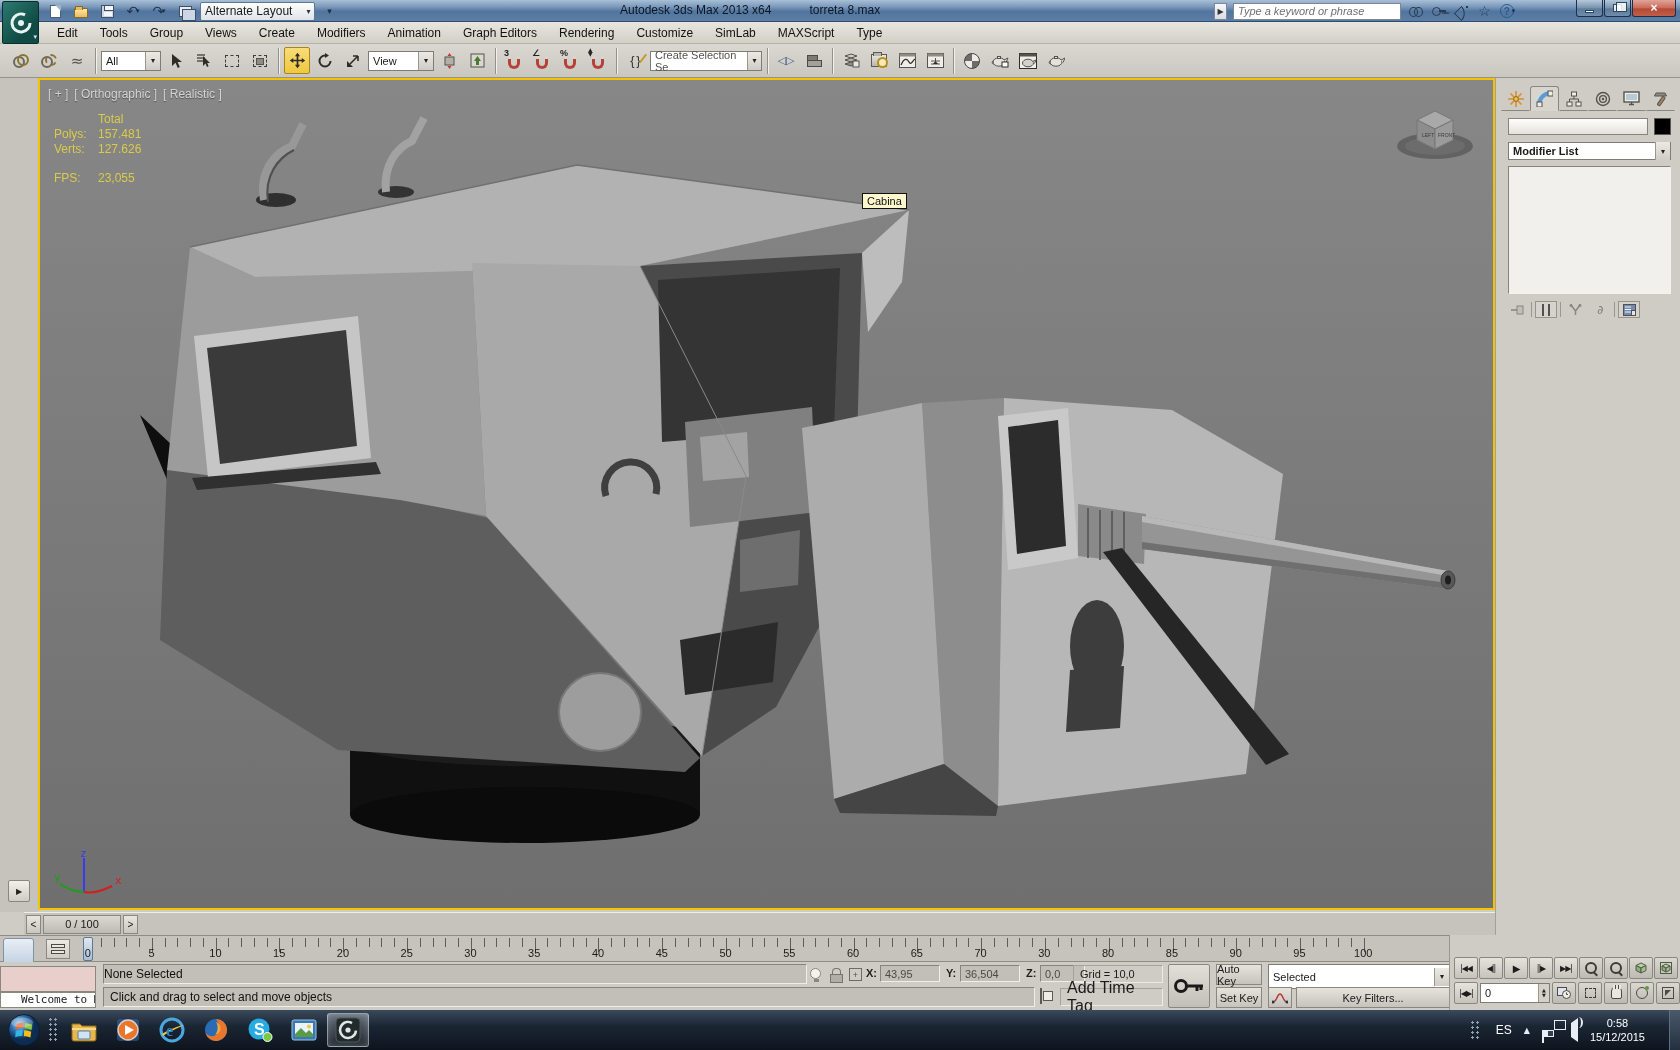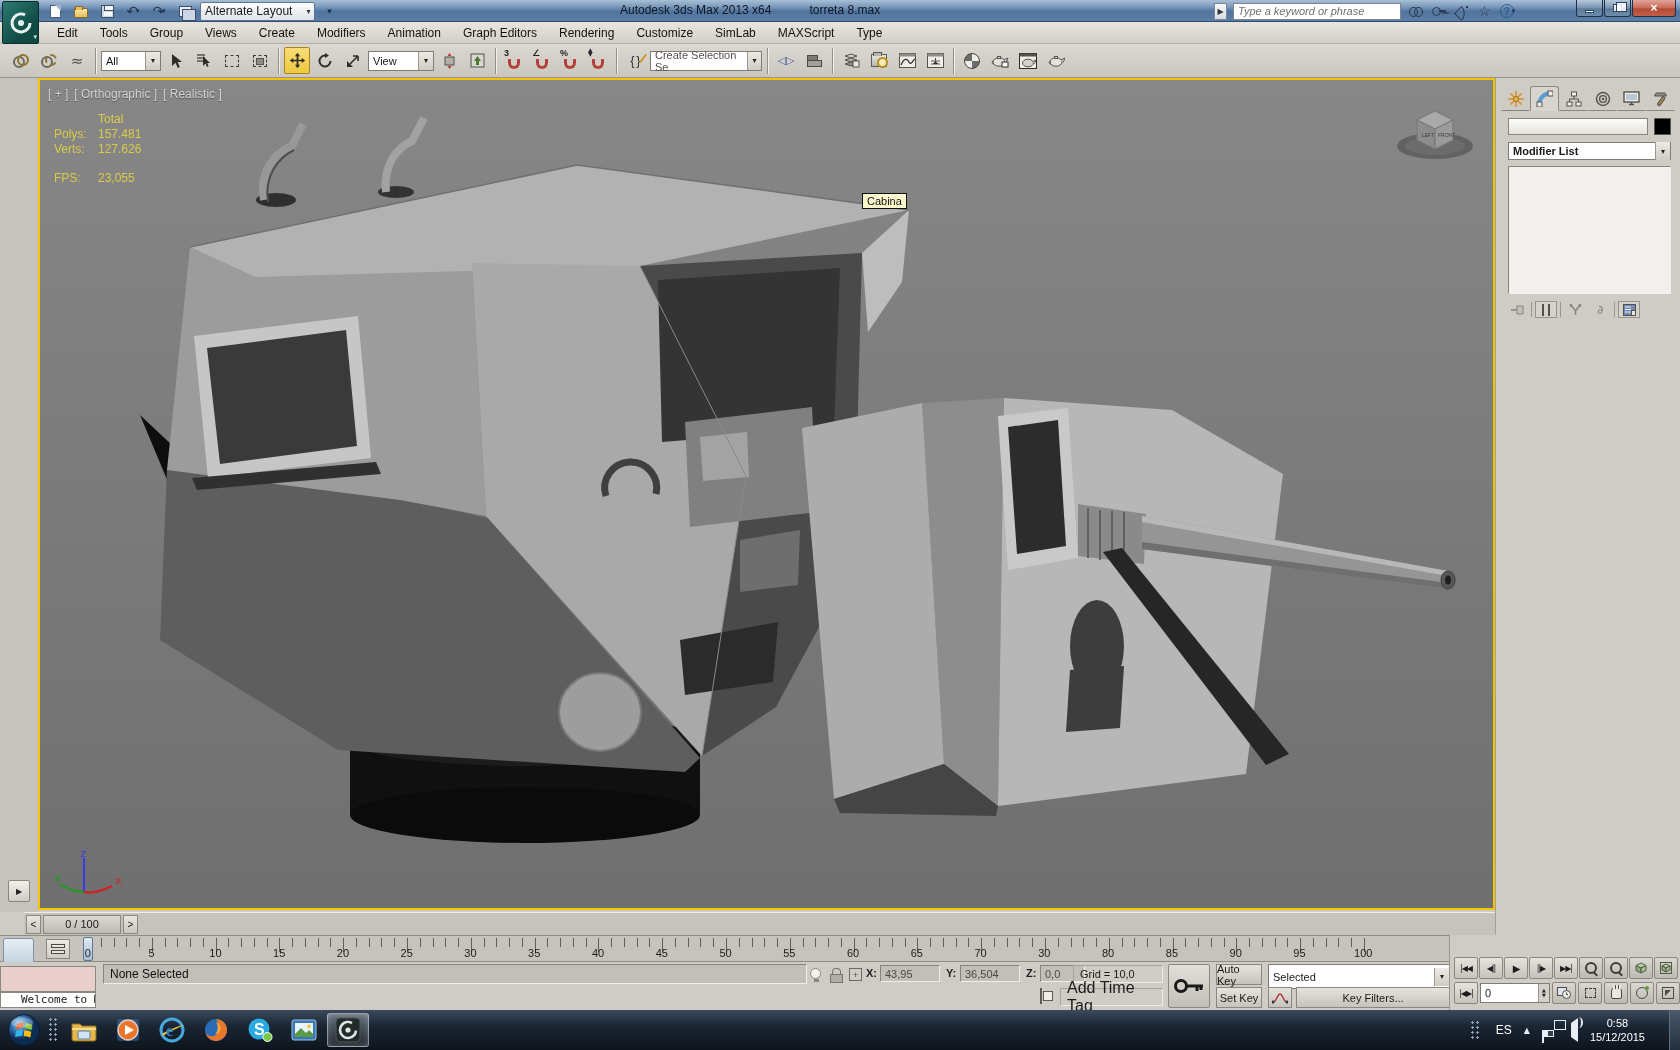--- a/index.html
+++ b/index.html
@@ -127,21 +127,21 @@
 .ruler-nums{left:56px;top:11px;width:1339px;height:14px;display:flex}
 .ruler-nums span{flex:1;text-align:center;font-size:11px;color:#1c1c1c}
 .tb-handle{left:83px;top:1px;width:10px;height:24px;background:linear-gradient(#dfe8f2,#a9bed2);border:1px solid #5f7795;border-radius:2px}
 .layout-tab{left:3px;top:938px;width:31px;height:27px;background:linear-gradient(#e8eef5,#c2d2e2);border:1px solid #7f93a8;border-radius:3px}
 
 
 .statusarea{left:0;top:962px;width:1680px;height:48px;background:#cfccc5}
 .macro-pink{left:0;top:4px;width:96px;height:26px;background:#e9cfcc;border:1px solid #8a877f}
 .listener-white{left:0;top:30px;width:96px;height:16px;background:#fff;border:1px solid #8a877f;font-family:"DejaVu Sans Mono",monospace;font-size:11px;overflow:hidden;white-space:nowrap;padding-left:20px}
 .sunken{background:#c2bfb8;border:1px solid;border-color:#87847c #f0eee8 #f0eee8 #87847c}
-.f-noneselected{left:103px;top:2px;width:704px;height:20px;display:flex;align-items:center;padding-left:6px;font-size:12px;color:#111}
+.f-noneselected{left:103px;top:2px;width:704px;height:20px;display:flex;align-items:center;font-size:12px;color:#111}
 .f-prompt{left:103px;top:25px;width:932px;height:20px;display:flex;align-items:center;padding-left:6px;font-size:12px;color:#111}
 .bulb{left:810px;top:6px;width:12px;height:14px}
 .bulb::before{content:"";display:block;width:9px;height:9px;border:1.5px solid #8a877f;border-radius:50%;background:#f4f2ec}
 .bulb::after{content:"";display:block;width:5px;height:3px;margin:0 auto;background:#8a877f}
 .lock{left:830px;top:6px;width:12px;height:14px}
 .lock::before{content:"";display:block;width:7px;height:5px;margin:0 auto;border:1.8px solid #77746d;border-bottom:none;border-radius:4px 4px 0 0}
 .lock::after{content:"";display:block;width:11px;height:7px;background:#b1aea7;border:1px solid #77746d}
 .absoff{left:849px;top:6px;width:13px;height:13px;border:1.5px solid #6e6b64;display:flex;align-items:center;justify-content:center;font-size:9px;color:#55534e}
 .coordlbl{top:5px;font-size:11px;font-weight:bold;color:#222}
 .coordfld{top:3px;width:60px;height:17px;display:flex;align-items:center;padding-left:4px;font-size:11px;color:#4c4a45}
@@ -682,20 +682,21 @@
         <span>100</span>
       </div>
   </div>
   <div class="abs layout-tab"></div>
 
   <div class="abs statusarea">
     <div class="abs macro-pink"></div>
     <div class="abs listener-white">Welcome to M</div>
 
     <div class="abs sunken f-noneselected">None Selected</div>
+    <div class="abs sunken f-prompt">Click and drag to select and move objects</div>
 
     <span class="abs bulb"></span>
     <span class="abs lock"></span>
     <span class="abs absoff">+</span>
 
     <span class="abs coordlbl" style="left:866px">X:</span>
     <span class="abs sunken coordfld" style="left:880px">43,95</span>
     <span class="abs coordlbl" style="left:946px">Y:</span>
     <span class="abs sunken coordfld" style="left:960px">36,504</span>
     <span class="abs coordlbl" style="left:1026px">Z:</span>

